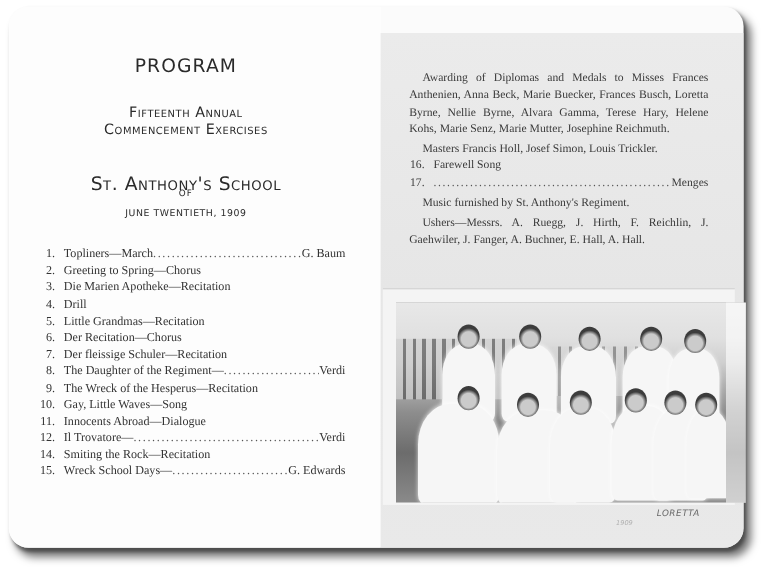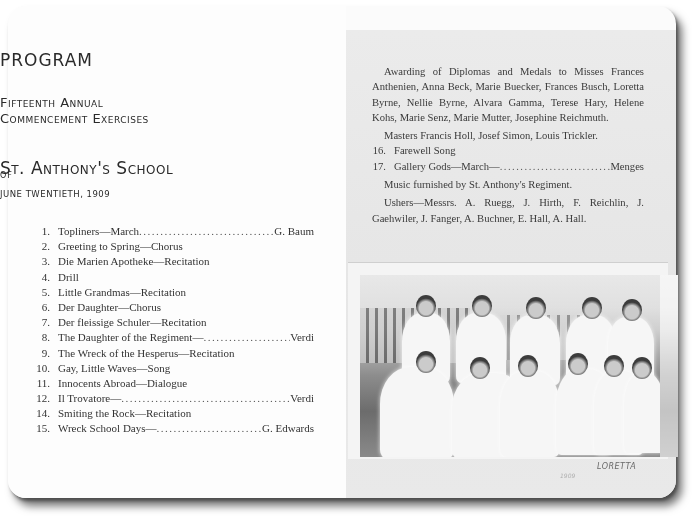--- a/index.html
+++ b/index.html
@@ -25,21 +25,21 @@
   }
   .right-page {
     position: absolute;
     left: 338px; top: 24px;
     width: 330px; height: 468px;
     background: linear-gradient(180deg, #ebebeb 0%, #e6e6e6 50%, #e9e9e9 100%);
   }
   .title-block {
     position: absolute;
     left: 0; width: 338px;
-    text-align: left;
+    text-align: center;
     color: #2a2a2a;
     font-family: "DejaVu Sans", sans-serif;
   }
   .t-program { top: 50px; font-size: 17px; letter-spacing: 1px; }
   .t-fifteenth { top: 95px; font-size: 13px; letter-spacing: 0.5px; font-variant: small-caps; }
   .t-commencement { top: 111px; font-size: 13px; letter-spacing: 0.5px; font-variant: small-caps; }
   .t-of { top: 147px; font-size: 8px; letter-spacing: 1px; margin-top: 24px; }
   .t-school { top: 158px; font-size: 17px; letter-spacing: 0.5px; font-variant: small-caps; }
   .t-date { top: 189px; font-size: 8.5px; letter-spacing: 0.5px; }
 
@@ -193,21 +193,21 @@
       <span class="item-composer"></span>
     </li>
   <li class="program-item">
       <span class="item-num">5.</span>
       <span class="item-title">Little Grandmas—Recitation</span>
       <span class="item-leader"></span>
       <span class="item-composer"></span>
     </li>
   <li class="program-item">
       <span class="item-num">6.</span>
-      <span class="item-title">Der Daughter—Chorus</span>
+      <span class="item-title">Der Recitation—Chorus</span>
       <span class="item-leader"></span>
       <span class="item-composer"></span>
     </li>
   <li class="program-item">
       <span class="item-num">7.</span>
       <span class="item-title">Der fleissige Schuler—Recitation</span>
       <span class="item-leader"></span>
       <span class="item-composer"></span>
     </li>
   <li class="program-item">
@@ -256,21 +256,20 @@
 
 <div class="right-text">
   <p class="para">Awarding of Diplomas and Medals to Misses Frances Anthenien, Anna Beck, Marie Buecker, Frances Busch, Loretta Byrne, Nellie Byrne, Alvara Gamma, Terese Hary, Helene Kohs, Marie Senz, Marie Mutter, Josephine Reichmuth.</p>
   <p class="para para-gap">Masters Francis Holl, Josef Simon, Louis Trickler.</p>
   <div class="r-item para-gap">
       <span class="item-num">16.</span>
       <span class="item-title">Farewell Song</span>
     </div>
   <div class="r-item">
       <span class="item-num">17.</span>
-      <span class="item-title">Gallery Gods—March—</span>
       <span class="item-leader">........................................................................</span>
       <span class="item-composer">Menges</span>
     </div>
   <p class="para para-gap">Music furnished by St. Anthony's Regiment.</p>
   <p class="para para-gap">Ushers—Messrs. A. Ruegg, J. Hirth, F. Reichlin, J. Gaehwiler, J. Fanger, A. Buchner, E. Hall, A. Hall.</p>
 </div>
 
 <div class="photo-card">
   <div class="photo" title="Group photograph of eleven young women in white dresses, five standing and six seated, buildings in background">
     <div class="building"></div>

